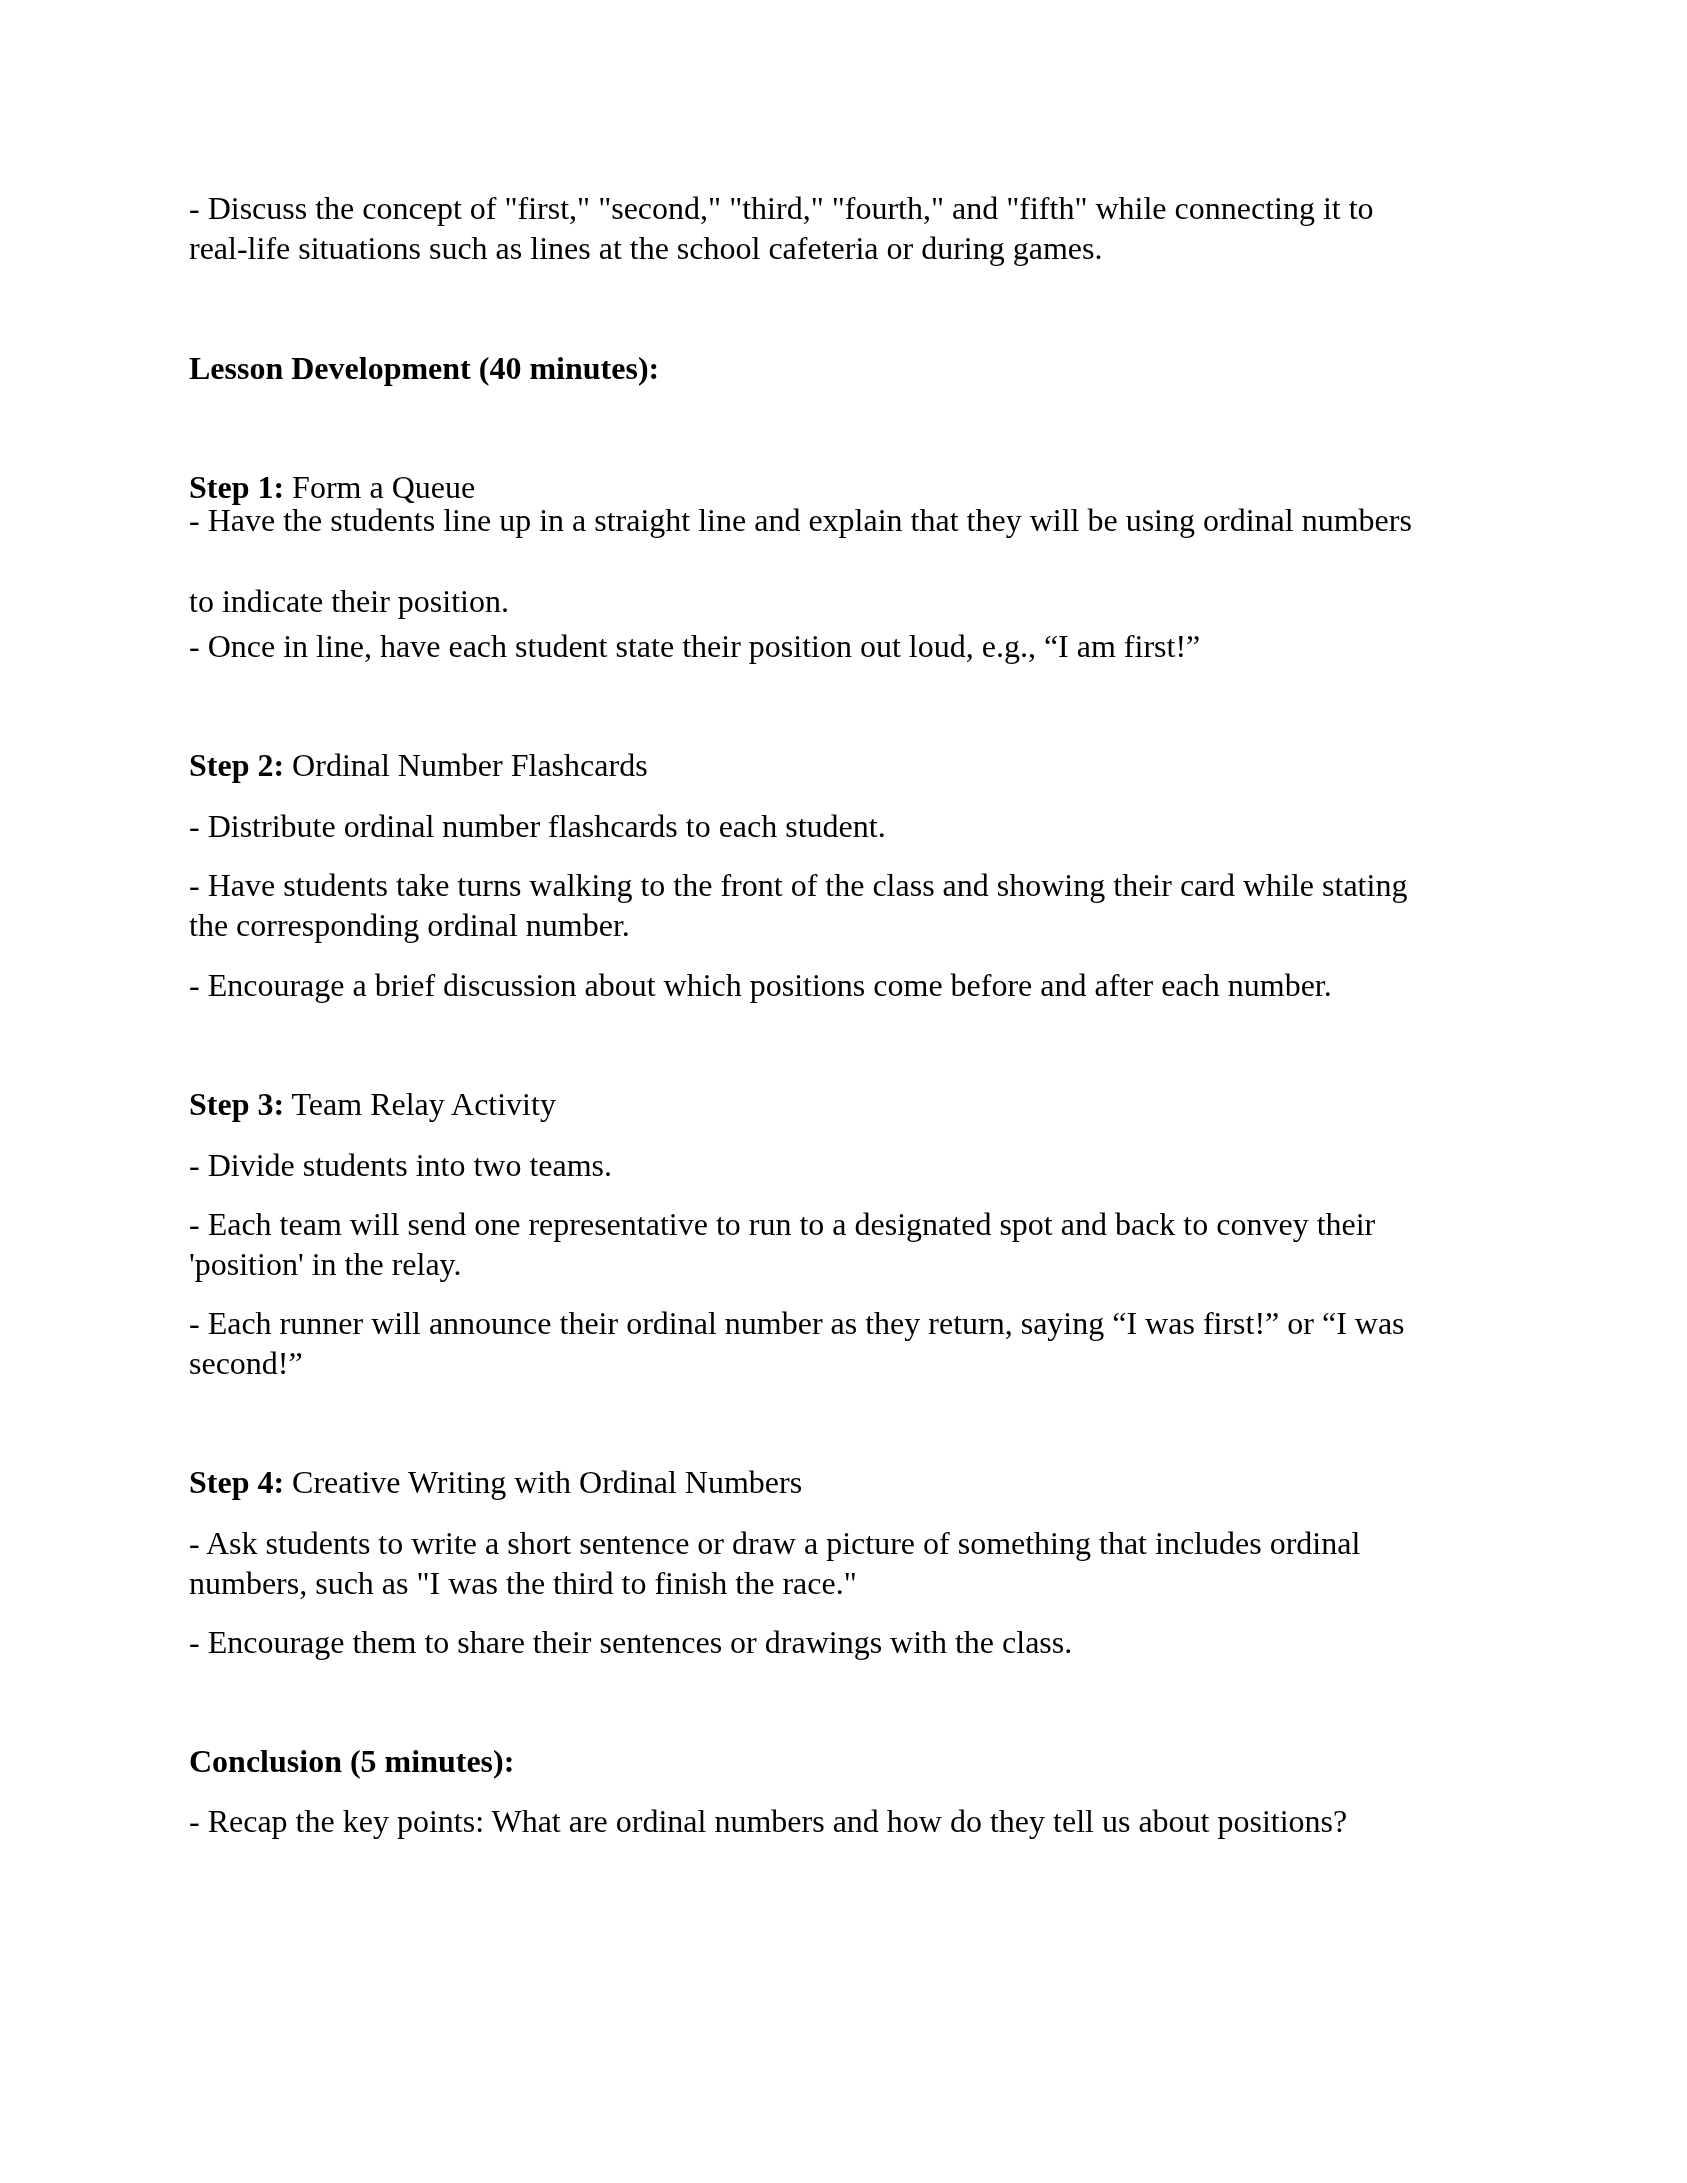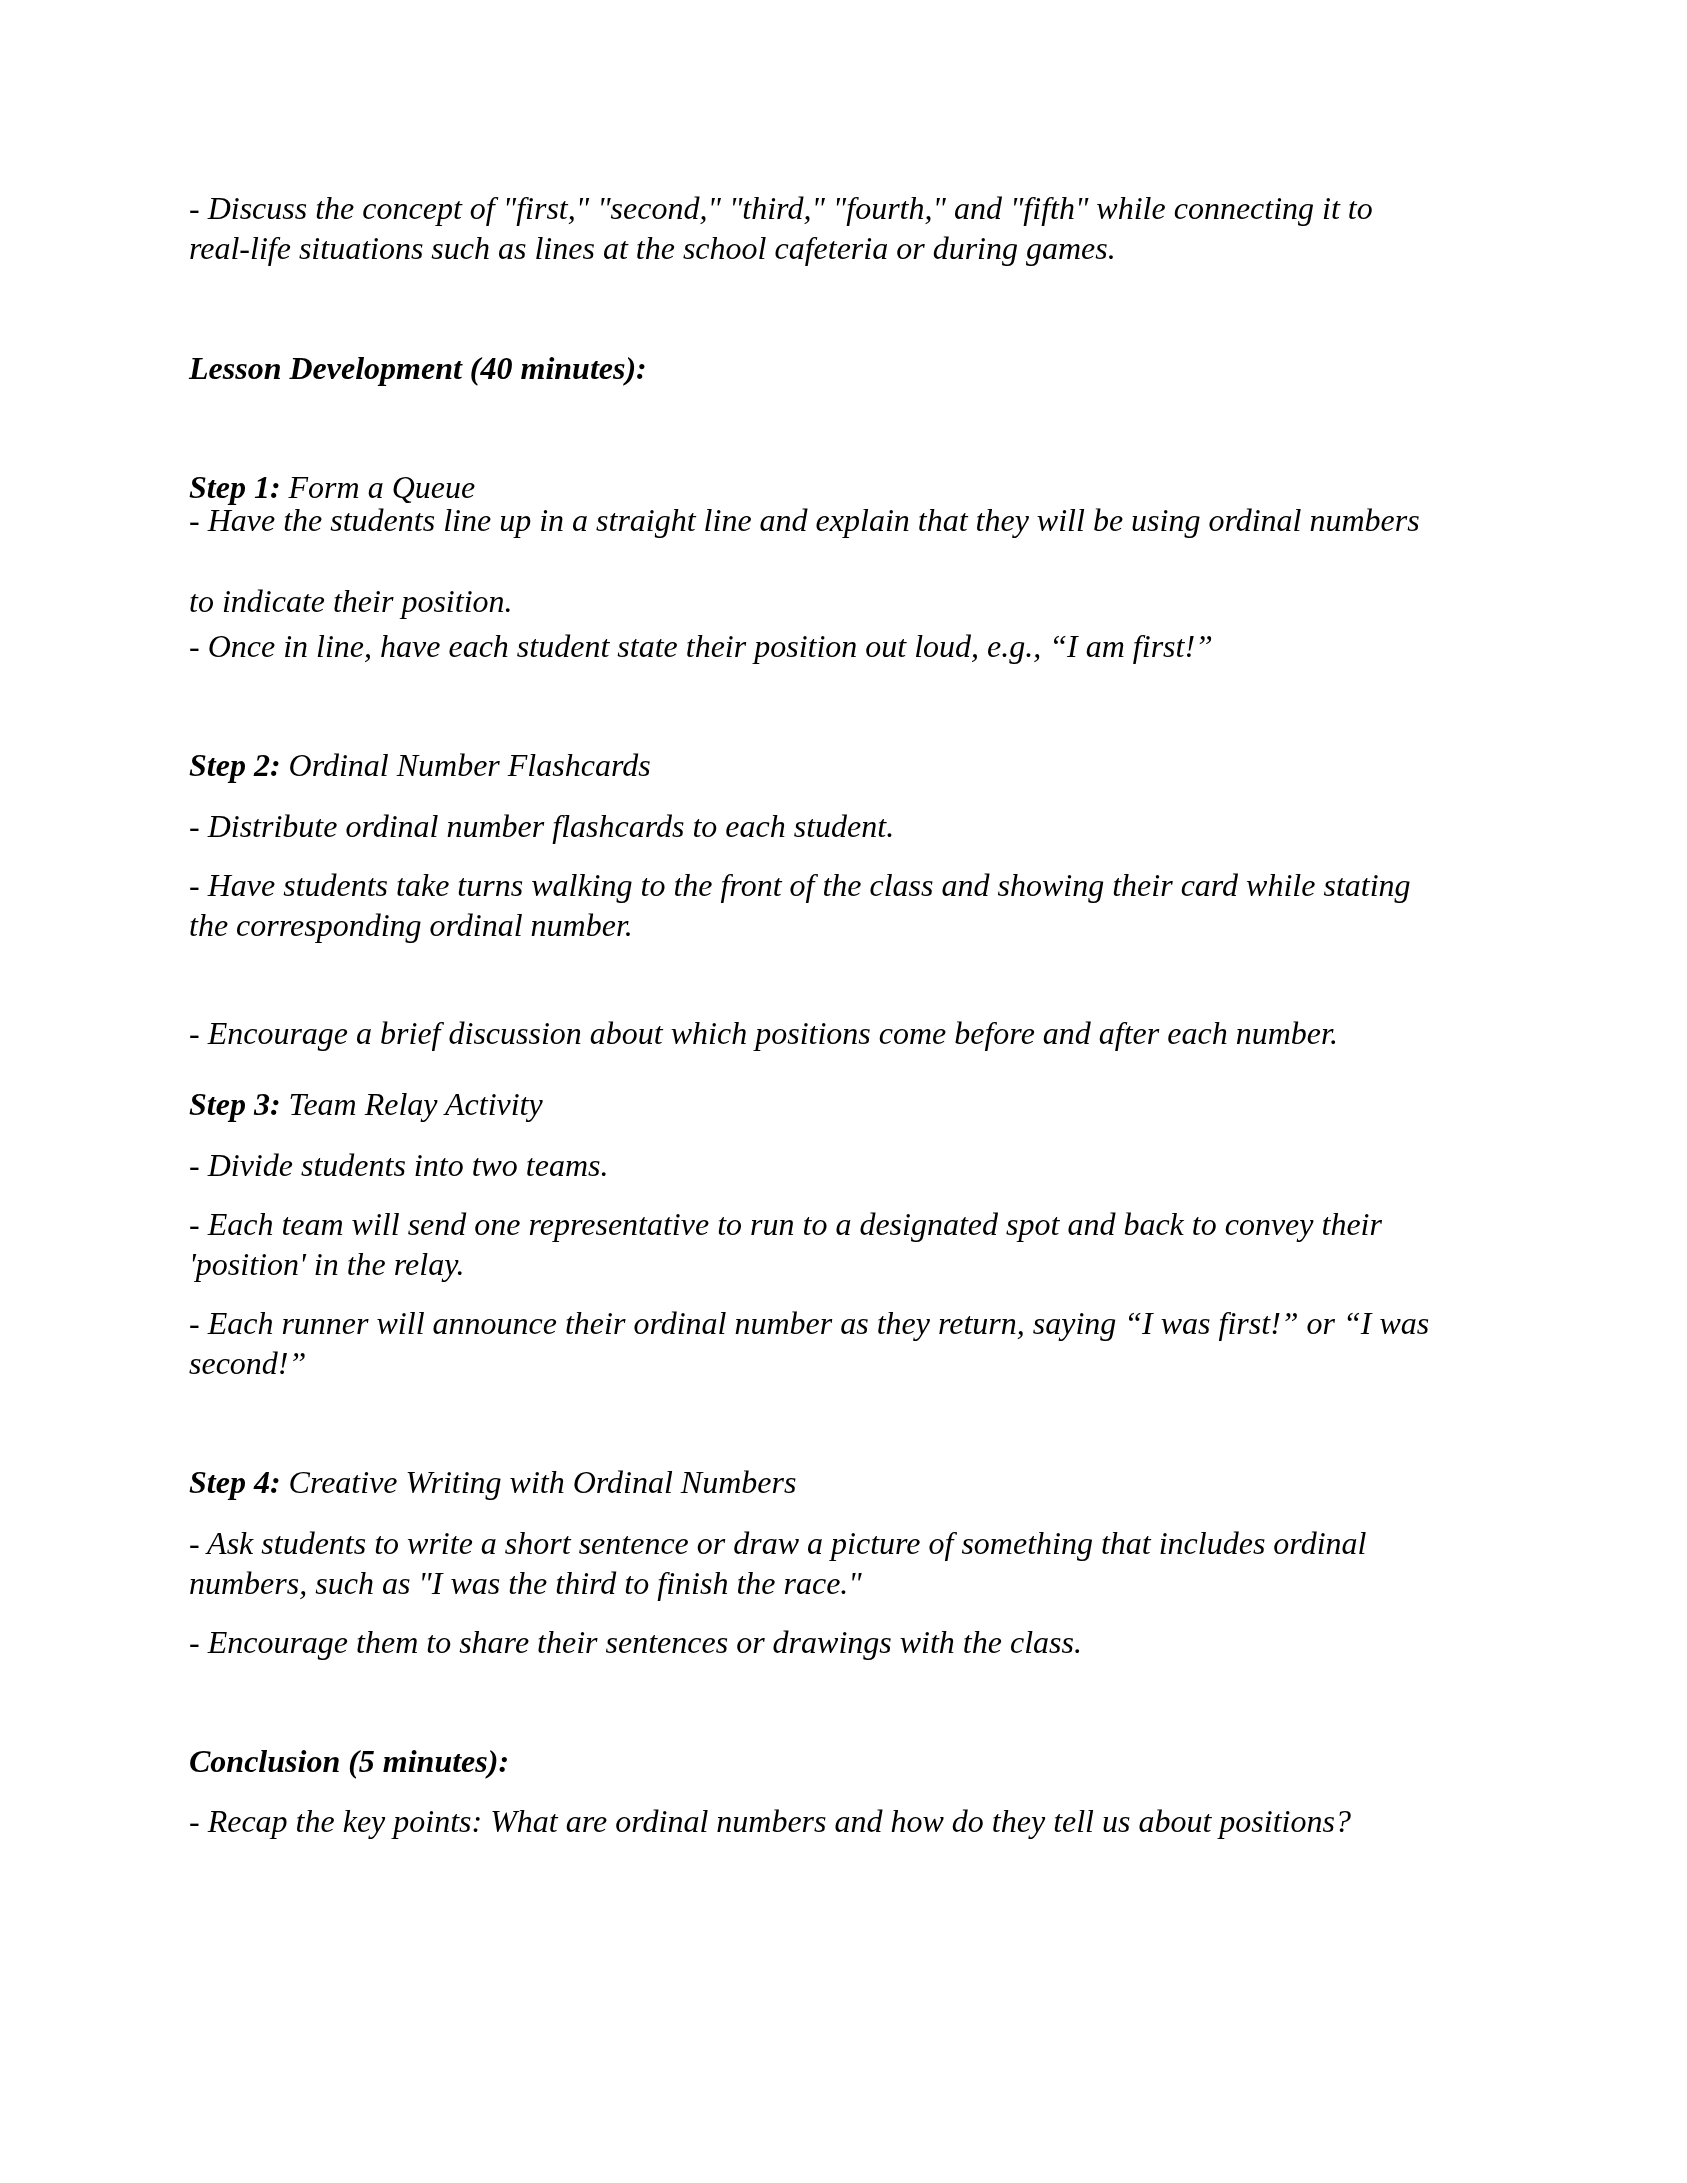--- a/index.html
+++ b/index.html
@@ -1,19 +1,19 @@
 <!DOCTYPE html>
 <html style="font-size:10.6px"><head>
 <meta charset="utf-8">
 <style>
   html, body { margin: 0; padding: 0; background: #ffffff; }
   body { width: 1687px; height: 2183px; position: relative; overflow: hidden;
          font-family: "Liberation Serif", "DejaVu Serif", serif; color: #000; }
   .line { position: absolute; left: 189px; font-size: 32px; line-height: 40px;
-          white-space: nowrap; font-style: italic; }
+          white-space: nowrap; }
   .b { font-weight: bold; }
 </style>
 </head>
 <body>
 
 <div>
 
   <div class="line" style="top:188px">- Discuss the concept of "first," "second," "third," "fourth," and "fifth" while connecting it to</div>
   <div class="line" style="top:228px">real-life situations such as lines at the school cafeteria or during games.</div>
 
@@ -21,21 +21,21 @@
 
   <div class="line" style="top:467px"><span class="b">Step 1:</span><span> Form a Queue</span></div>
   <div class="line" style="top:500px">- Have the students line up in a straight line and explain that they will be using ordinal numbers</div>
   <div class="line" style="top:581px">to indicate their position.</div>
   <div class="line" style="top:626px">- Once in line, have each student state their position out loud, e.g., “I am first!”</div>
 
   <div class="line" style="top:745px"><span class="b">Step 2:</span><span> Ordinal Number Flashcards</span></div>
   <div class="line" style="top:806px">- Distribute ordinal number flashcards to each student.</div>
   <div class="line" style="top:865px">- Have students take turns walking to the front of the class and showing their card while stating</div>
   <div class="line" style="top:905px">the corresponding ordinal number.</div>
-  <div class="line" style="top:1013px">- Encourage a brief discussion about which positions come before and after each number.</div>
+  <div class="line" style="top:965px">- Encourage a brief discussion about which positions come before and after each number.</div>
 
   <div class="line" style="top:1084px"><span class="b">Step 3:</span><span> Team Relay Activity</span></div>
   <div class="line" style="top:1145px">- Divide students into two teams.</div>
   <div class="line" style="top:1204px">- Each team will send one representative to run to a designated spot and back to convey their</div>
   <div class="line" style="top:1244px">'position' in the relay.</div>
   <div class="line" style="top:1303px">- Each runner will announce their ordinal number as they return, saying “I was first!” or “I was</div>
   <div class="line" style="top:1343px">second!”</div>
 
   <div class="line" style="top:1462px"><span class="b">Step 4:</span><span> Creative Writing with Ordinal Numbers</span></div>
   <div class="line" style="top:1523px">- Ask students to write a short sentence or draw a picture of something that includes ordinal</div>

